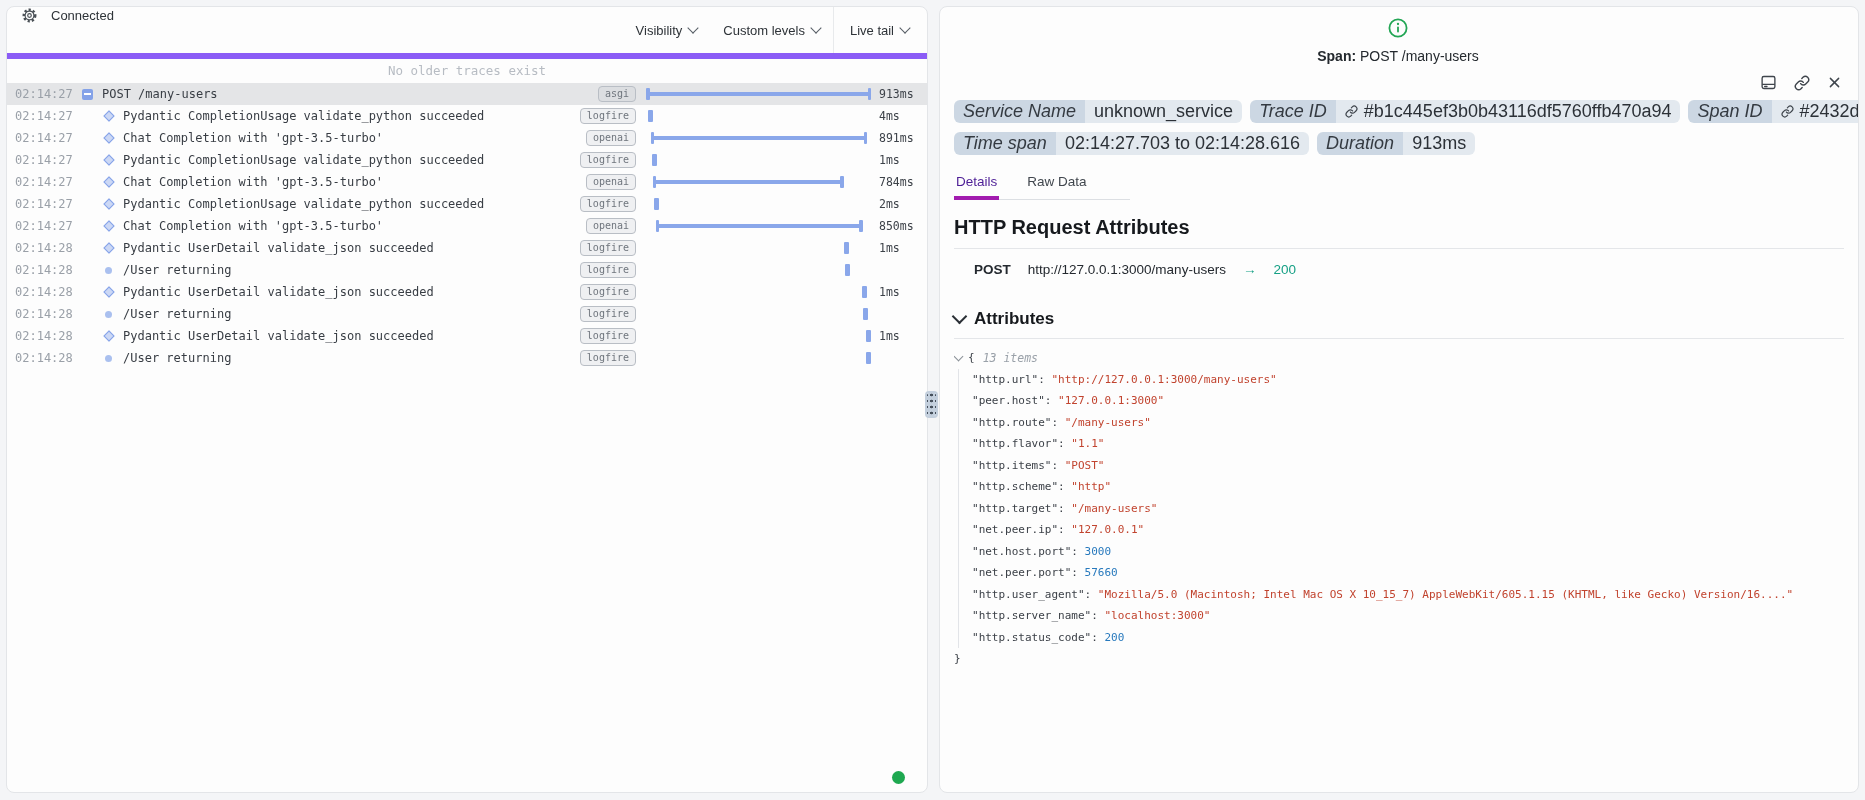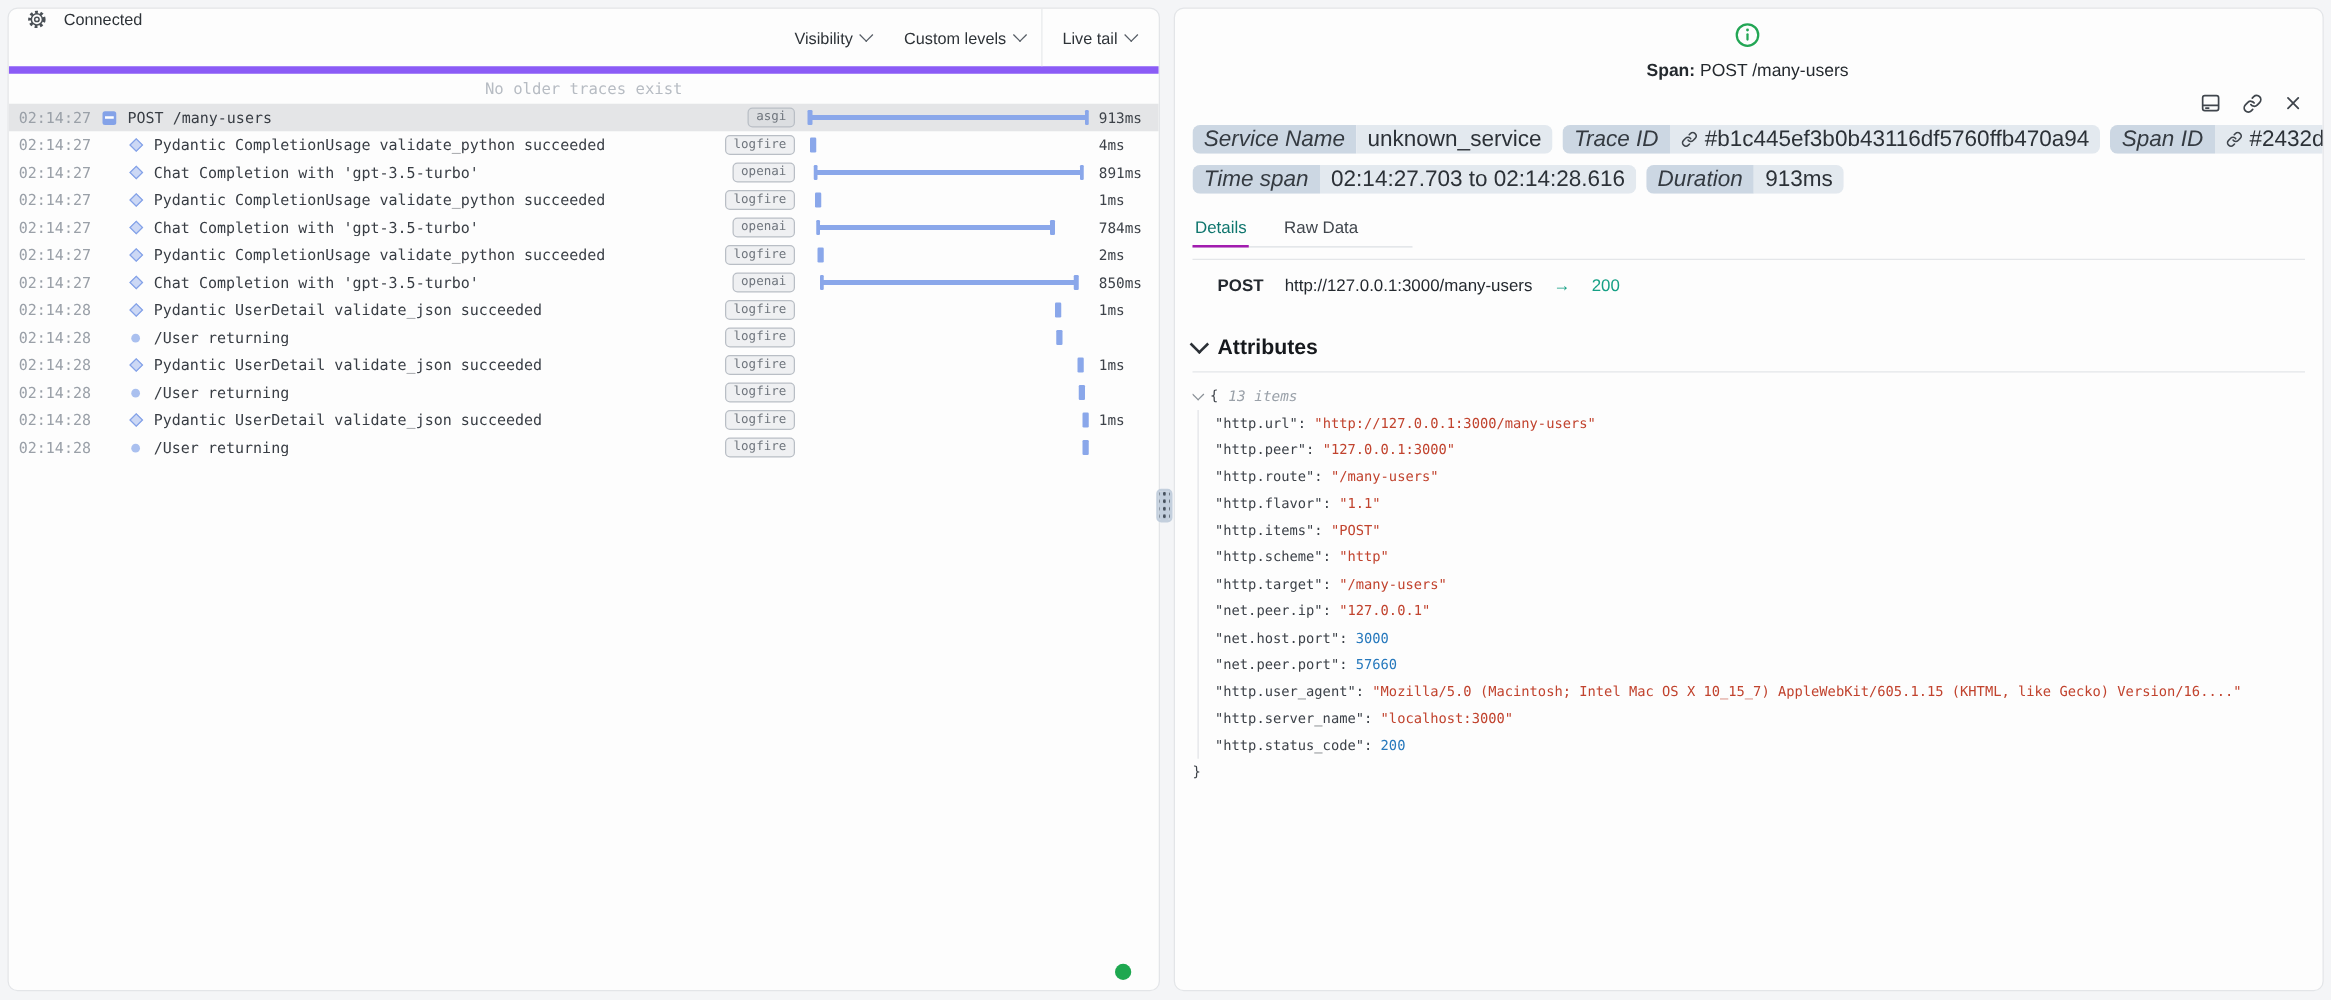--- a/index.html
+++ b/index.html
@@ -48,21 +48,21 @@
   .rp-title{font-size:14px;color:#24292e;}
   .rp-title b{font-weight:700;}
   .rp-icons{margin-left:auto;display:flex;gap:17px;align-items:center;}
   .rp-icon{cursor:pointer;display:flex;align-items:center;}
   .badges{display:flex;gap:8px;padding:3px 14px 0;}
   .badge{display:inline-flex;border-radius:6px;overflow:hidden;font-size:18px;height:23px;align-items:stretch;flex:none;}
   .badge-label{background:#ccd7e3;color:#343a41;font-style:italic;padding:0 9px;display:flex;align-items:center;}
   .badge-value{background:#e3e9ef;color:#2c3137;padding:0 9px;display:flex;align-items:center;gap:6px;}
   .tabs{display:flex;gap:26px;margin:13px 14px 0;border-bottom:1px solid #dcdfe3;width:176px;box-sizing:border-box;}
   .tab{font-size:13.5px;color:#40464d;padding:6px 2px 7px;cursor:pointer;}
-  .tab.active{color:#0f766e;border-bottom:2px solid #a21caf;margin-bottom:-1px;}
+  .tab.active{color:#4c1d95;border-bottom:4px solid #a21caf;margin-bottom:-1px;}
   .h1{font-size:20px;font-weight:700;color:#16191d;margin:16px 14px 0;}
   .divider{height:1px;background:#e4e6e9;margin:9px 14px 0;}
   .req-row{display:flex;align-items:center;gap:17px;margin:13px 14px 0;padding-left:20px;font-size:13.5px;color:#24292f;}
   .req-method{font-weight:700;}
   .attr-head{display:flex;align-items:center;gap:9px;margin:32px 14px 0;font-size:17px;font-weight:700;color:#16191d;}
   .chev-lg{display:inline-block;width:9px;height:9px;border-right:2px solid #2b3036;border-bottom:2px solid #2b3036;transform:rotate(45deg);margin-top:-5px;}
   .json{margin:8px 14px 0;font-family:"DejaVu Sans Mono",monospace;font-size:11px;color:#3c4148;}
   .json-line{height:21.5px;display:flex;align-items:center;white-space:pre;overflow:hidden;}
   .json-chev{display:inline-block;width:6px;height:6px;border-right:1.5px solid #8a9097;border-bottom:1.5px solid #8a9097;transform:rotate(45deg);margin:-3px 6px 0 1px;flex:none;}
   .brace-open::before{content:"{";}
@@ -362,20 +362,21 @@
           <span>913ms</span>
         </span>
       </span>
     </div>
 
   <div class="tabs" id="rp-tabs">
       <span class="tab active">Details</span>
       <span class="tab">Raw Data</span>
     </div>
 
+  <div class="h1">HTTP Request Attributes</div>
   <div class="divider"></div>
 
   <div class="req-row">
     <span class="req-method">POST</span>
     <span>http://127.0.0.1:3000/many-users</span>
     <span class="req-arrow" style="color: rgb(22, 160, 133);">→</span>
     <span class="req-status" style="color: rgb(22, 160, 133);">200</span>
   </div>
 
   <div class="attr-head">
@@ -385,21 +386,21 @@
   <div class="divider"></div>
 
   <div class="json">
     <div class="json-line">
       <span class="json-chev"></span>
       <span class="brace-open"></span>
       <span class="json-items">13 items</span>
     </div>
     <div class="json-entries" id="json-entries">
         <div class="json-line"><span class="json-key">http.url</span><span class="json-colon"></span><span class="val-string">http://127.0.0.1:3000/many-users</span></div>
-        <div class="json-line"><span class="json-key">http.peer</span><span class="json-colon"></span><span class="val-string">127.0.0.1:3000</span></div>
+        <div class="json-line"><span class="json-key">peer.host</span><span class="json-colon"></span><span class="val-string">127.0.0.1:3000</span></div>
         <div class="json-line"><span class="json-key">http.route</span><span class="json-colon"></span><span class="val-string">/many-users</span></div>
         <div class="json-line"><span class="json-key">http.flavor</span><span class="json-colon"></span><span class="val-string">1.1</span></div>
         <div class="json-line"><span class="json-key">http.items</span><span class="json-colon"></span><span class="val-string">POST</span></div>
         <div class="json-line"><span class="json-key">http.scheme</span><span class="json-colon"></span><span class="val-string">http</span></div>
         <div class="json-line"><span class="json-key">http.target</span><span class="json-colon"></span><span class="val-string">/many-users</span></div>
         <div class="json-line"><span class="json-key">net.peer.ip</span><span class="json-colon"></span><span class="val-string">127.0.0.1</span></div>
         <div class="json-line"><span class="json-key">net.host.port</span><span class="json-colon"></span><span class="val-number">3000</span></div>
         <div class="json-line"><span class="json-key">net.peer.port</span><span class="json-colon"></span><span class="val-number">57660</span></div>
         <div class="json-line"><span class="json-key">http.user_agent</span><span class="json-colon"></span><span class="val-string">Mozilla/5.0 (Macintosh; Intel Mac OS X 10_15_7) AppleWebKit/605.1.15 (KHTML, like Gecko) Version/16....</span></div>
         <div class="json-line"><span class="json-key">http.server_name</span><span class="json-colon"></span><span class="val-string">localhost:3000</span></div>

